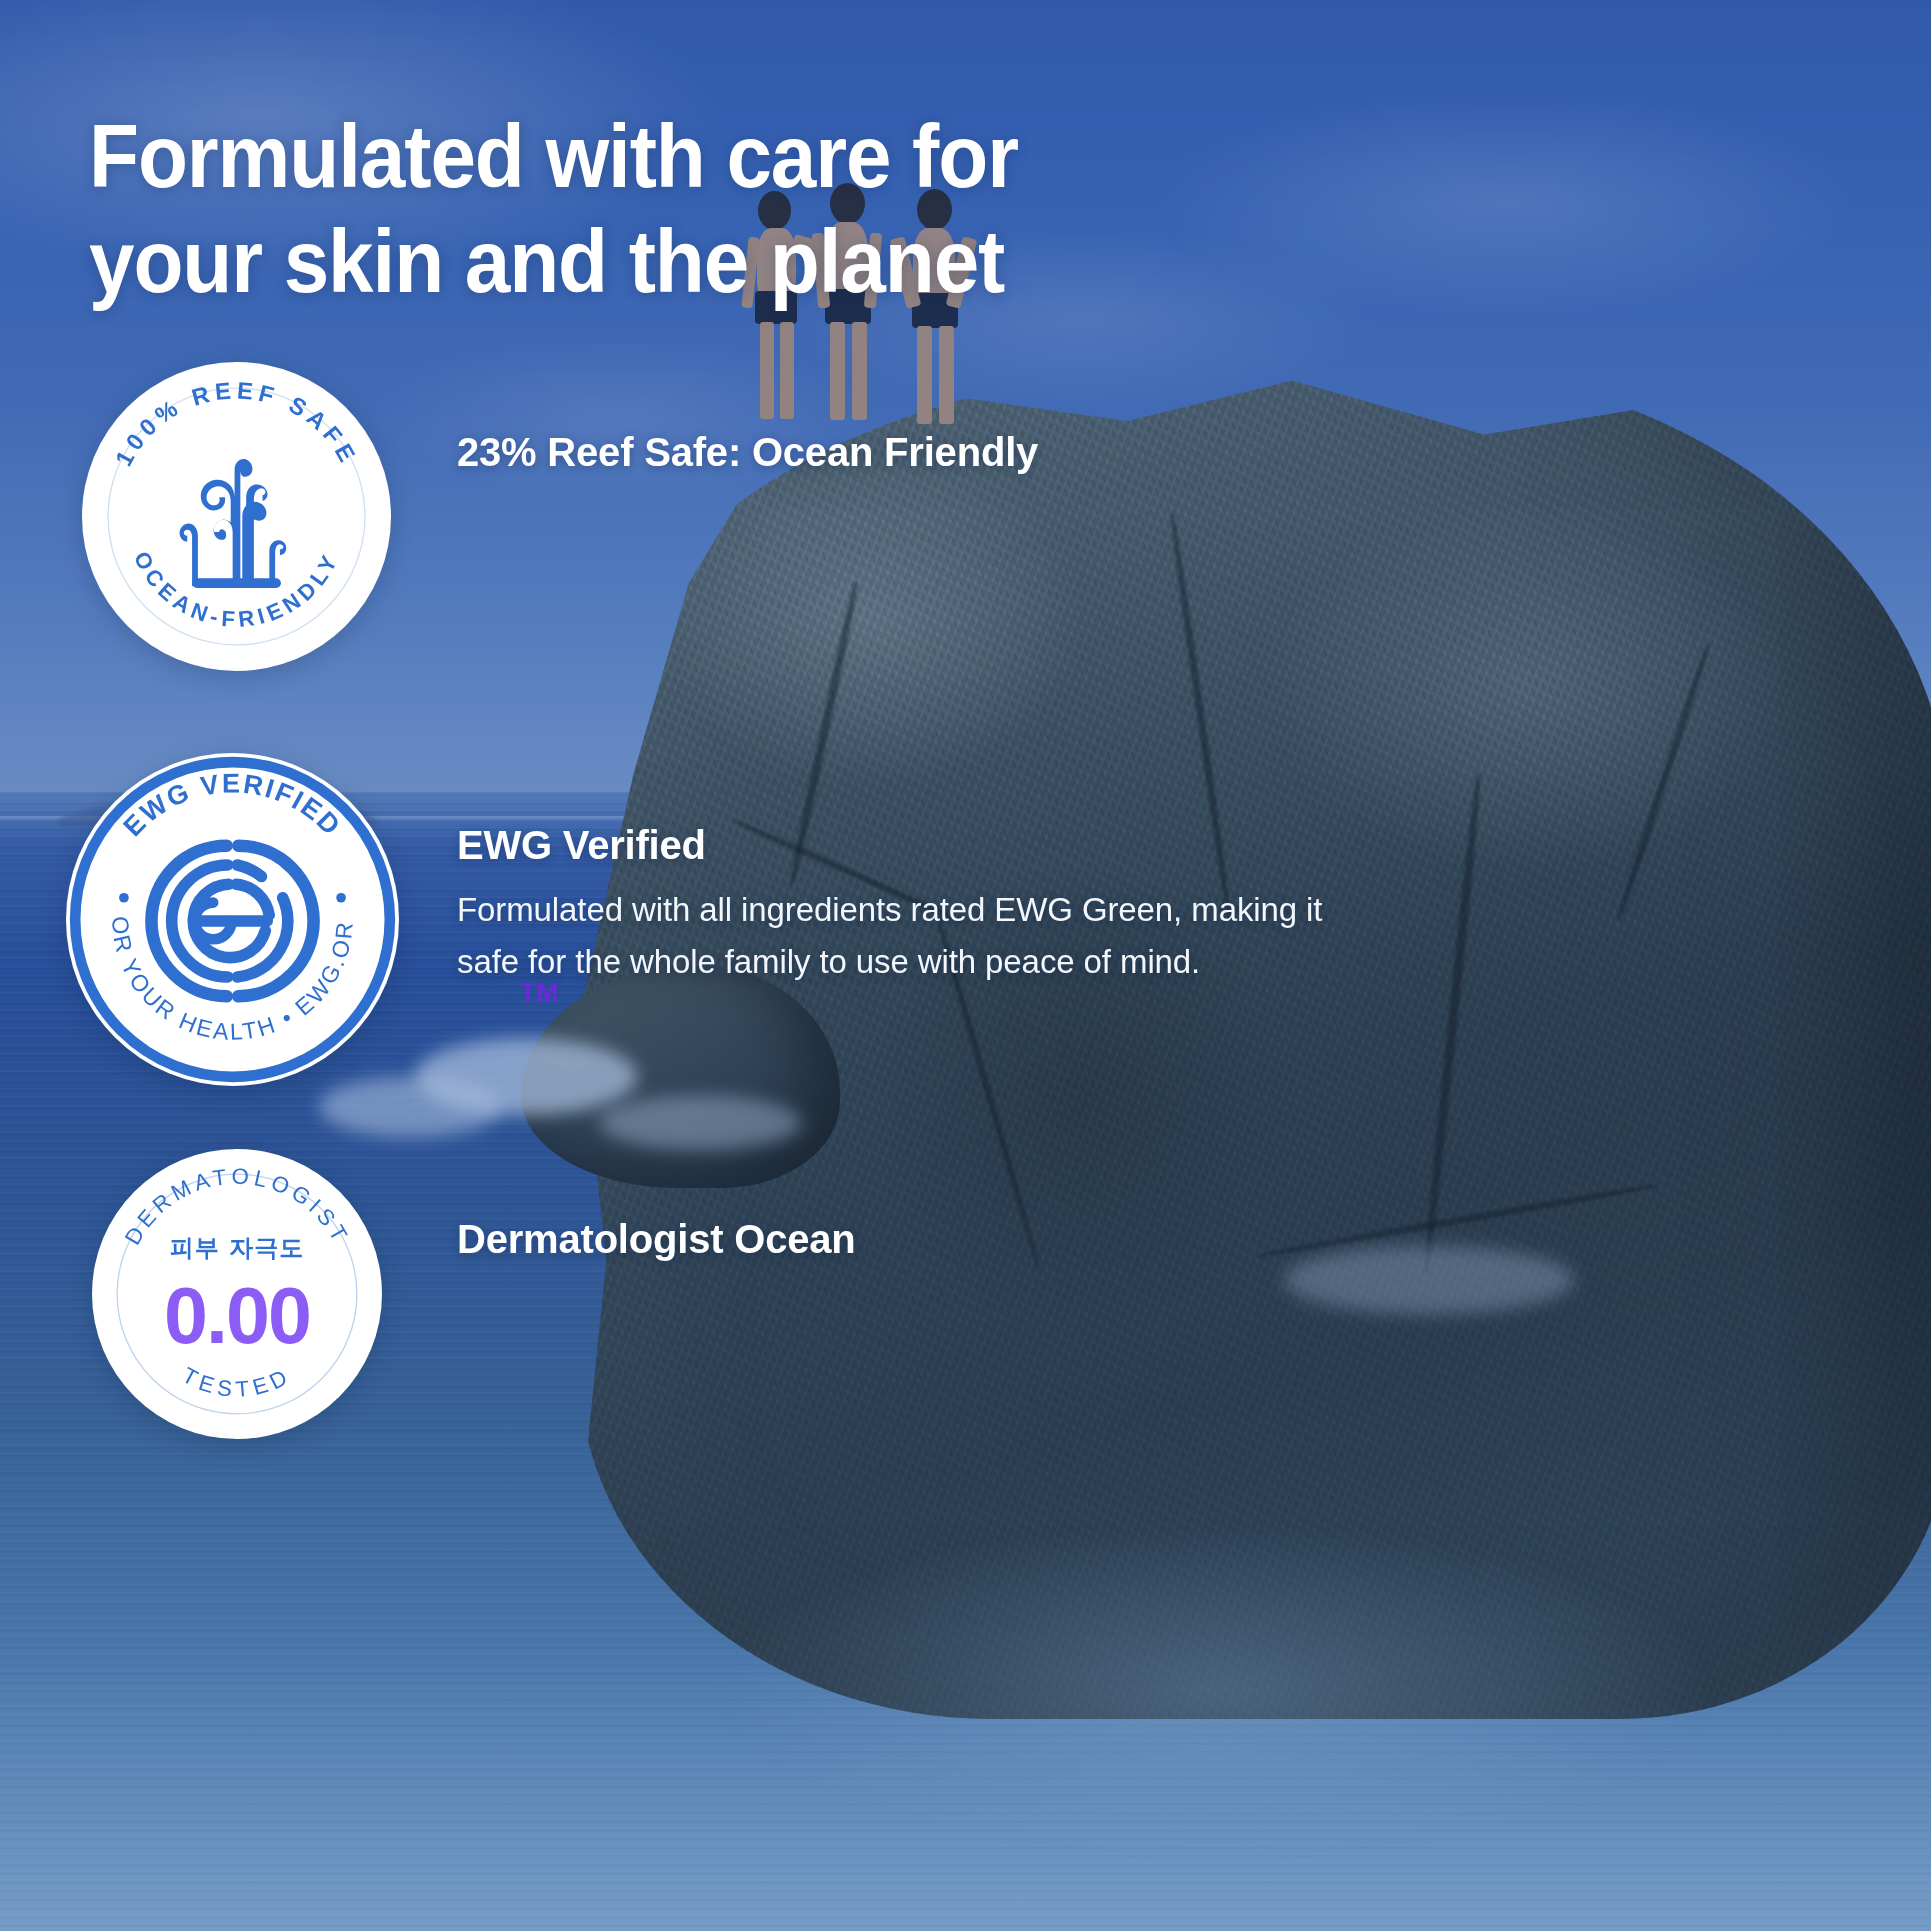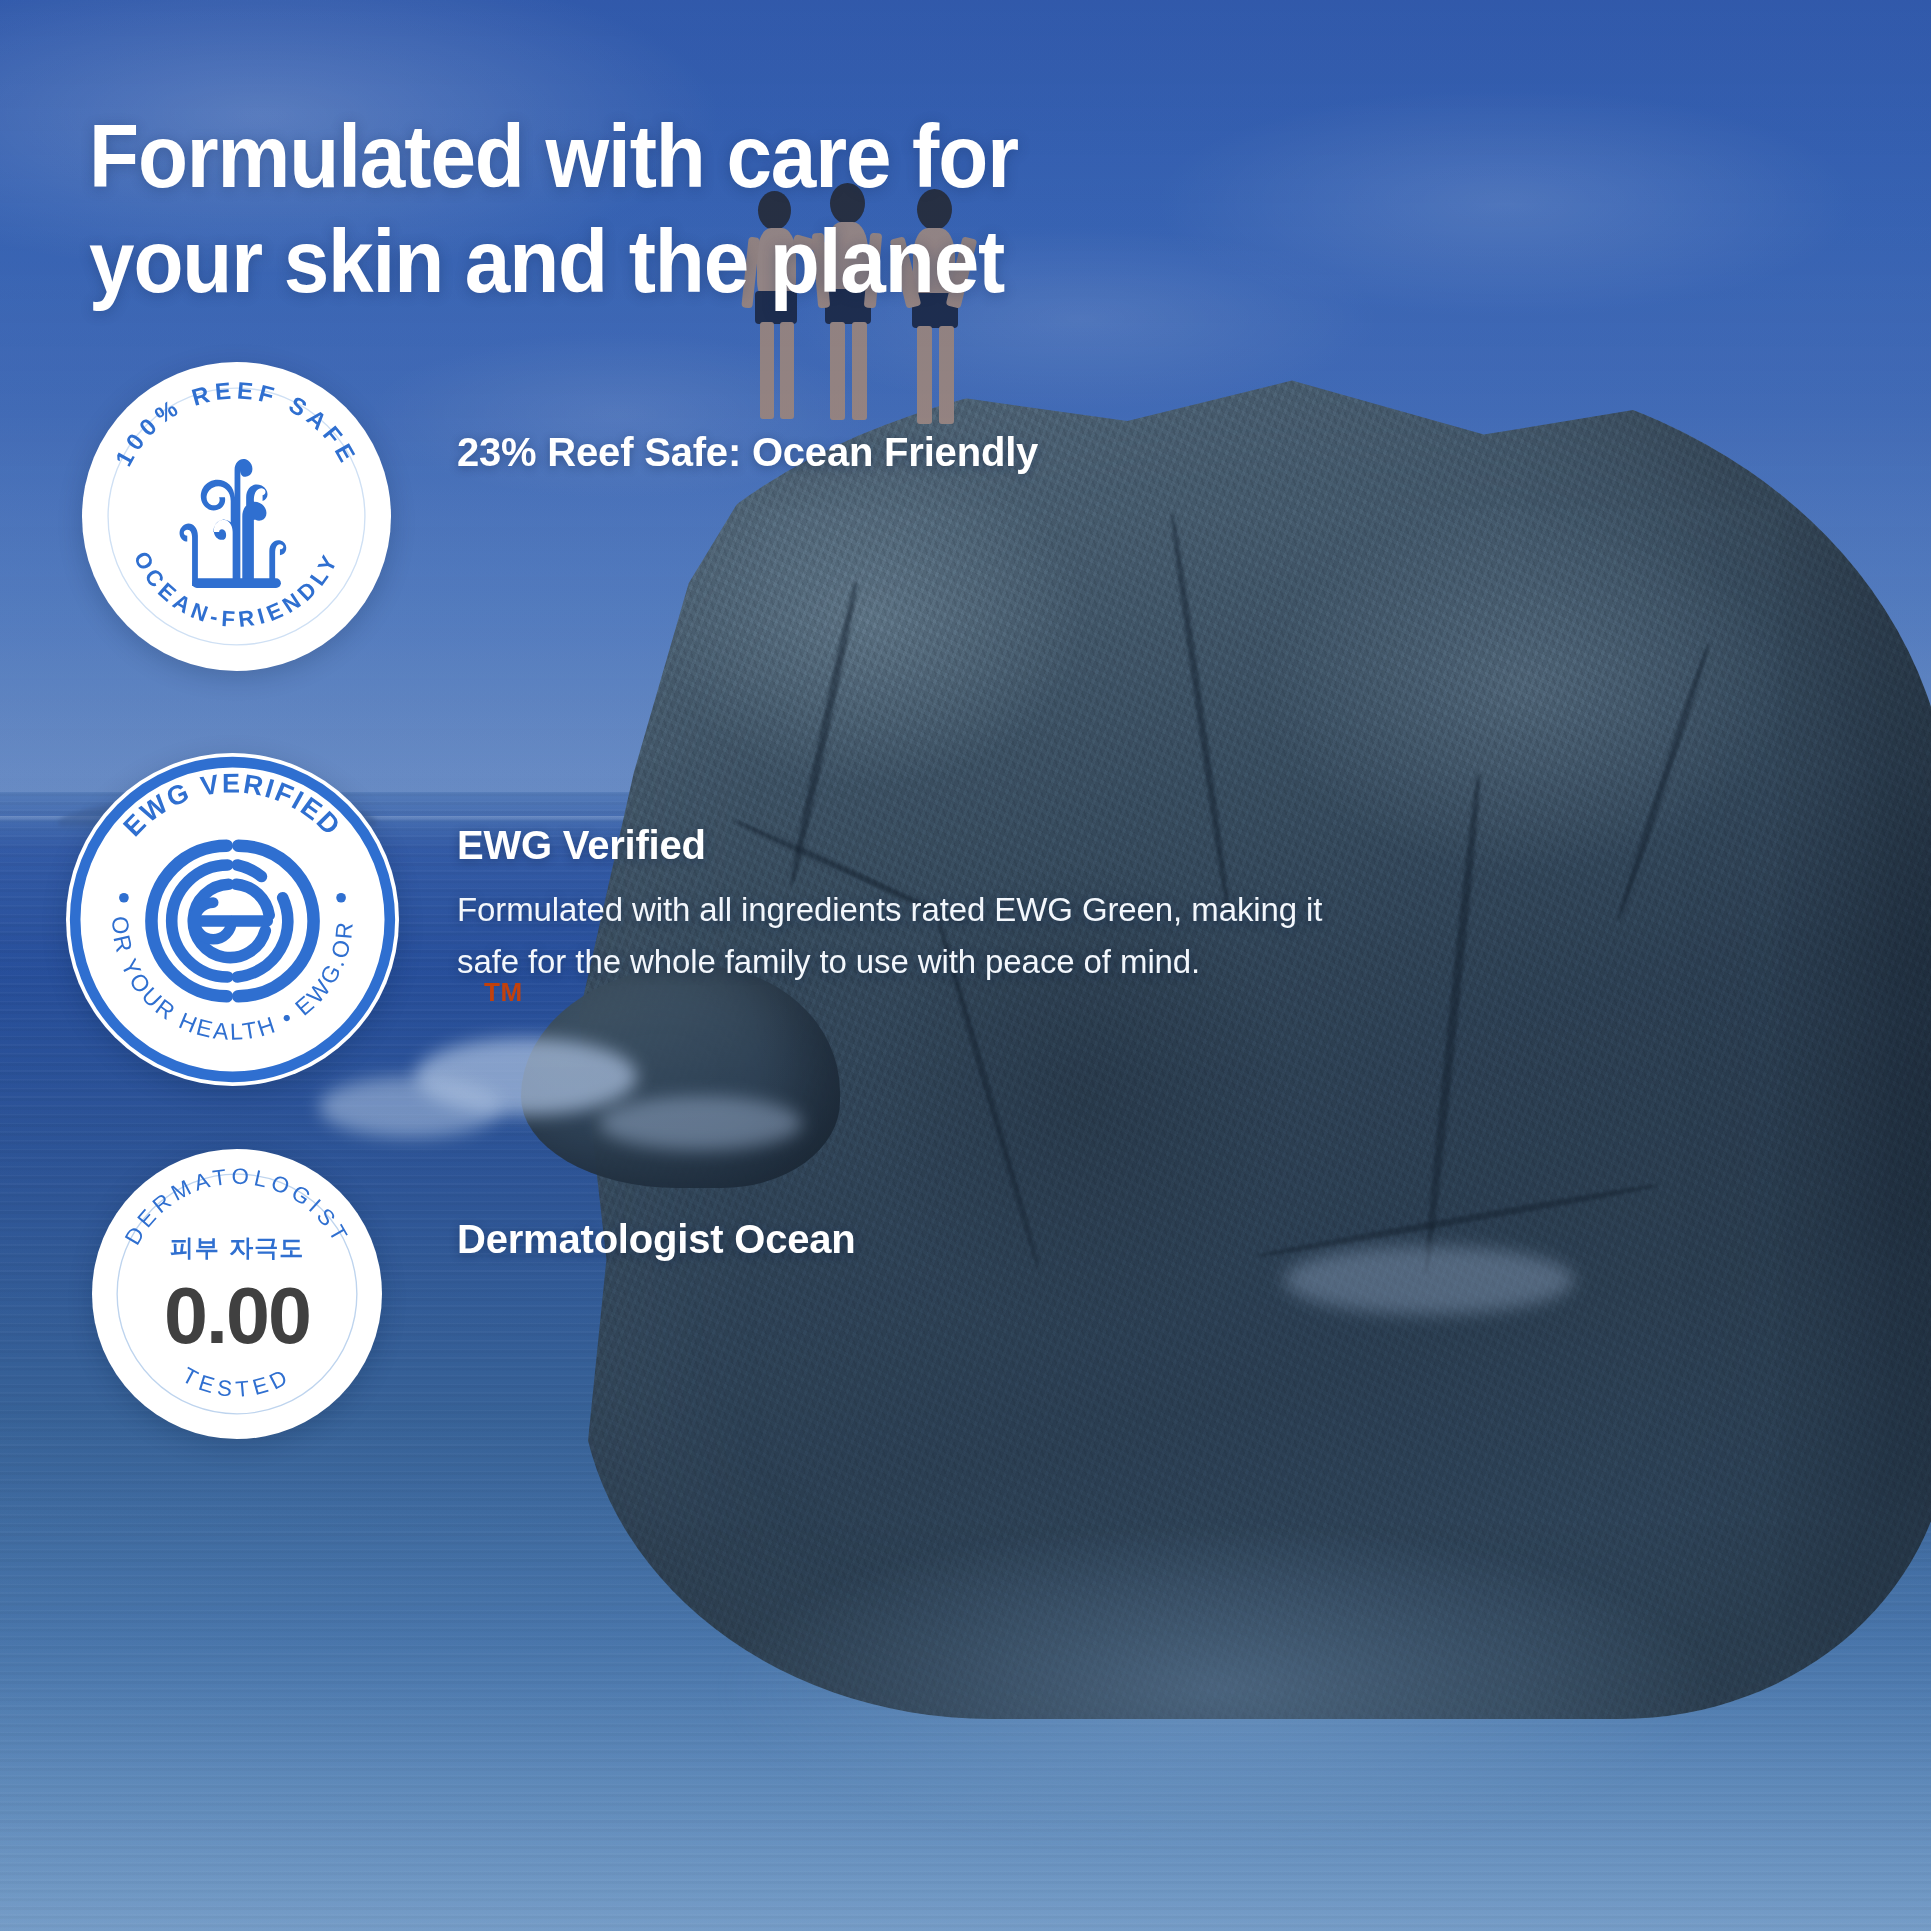--- a/index.html
+++ b/index.html
@@ -143,31 +143,32 @@
   }
   .feat-body b{font-weight:bold;color:#ffffff;}
 
   
   .badge{
     position:relative;border-radius:50%;background:#ffffff;
     box-shadow:0 5.8px 25px rgba(10,30,70,.22);
   }
   .badge svg{position:absolute;left:0;top:0;}
   .tm{
-    position:absolute;color:#c2410c;font-weight:bold;font-size:26px;
+    position:absolute;color:#6d28d9;font-weight:bold;font-size:26px;
     letter-spacing:0.5px;
+    margin-left:36px;
   }
   .kr{
     position:absolute;left:0;right:0;text-align:center;
     color:#2f6fd0;font-weight:bold;
     font-family:"DejaVu Sans",sans-serif;
   }
   .score{
     position:absolute;left:0;right:0;text-align:center;
-    color:#404040;font-weight:bold;
+    color:#8b5cf6;font-weight:bold;
     letter-spacing:-1.9px;
   }
 </style>
 </head>
 <body>
 
 <div class="stage">
 
   <div class="bg">
     <div class="sky"></div>

